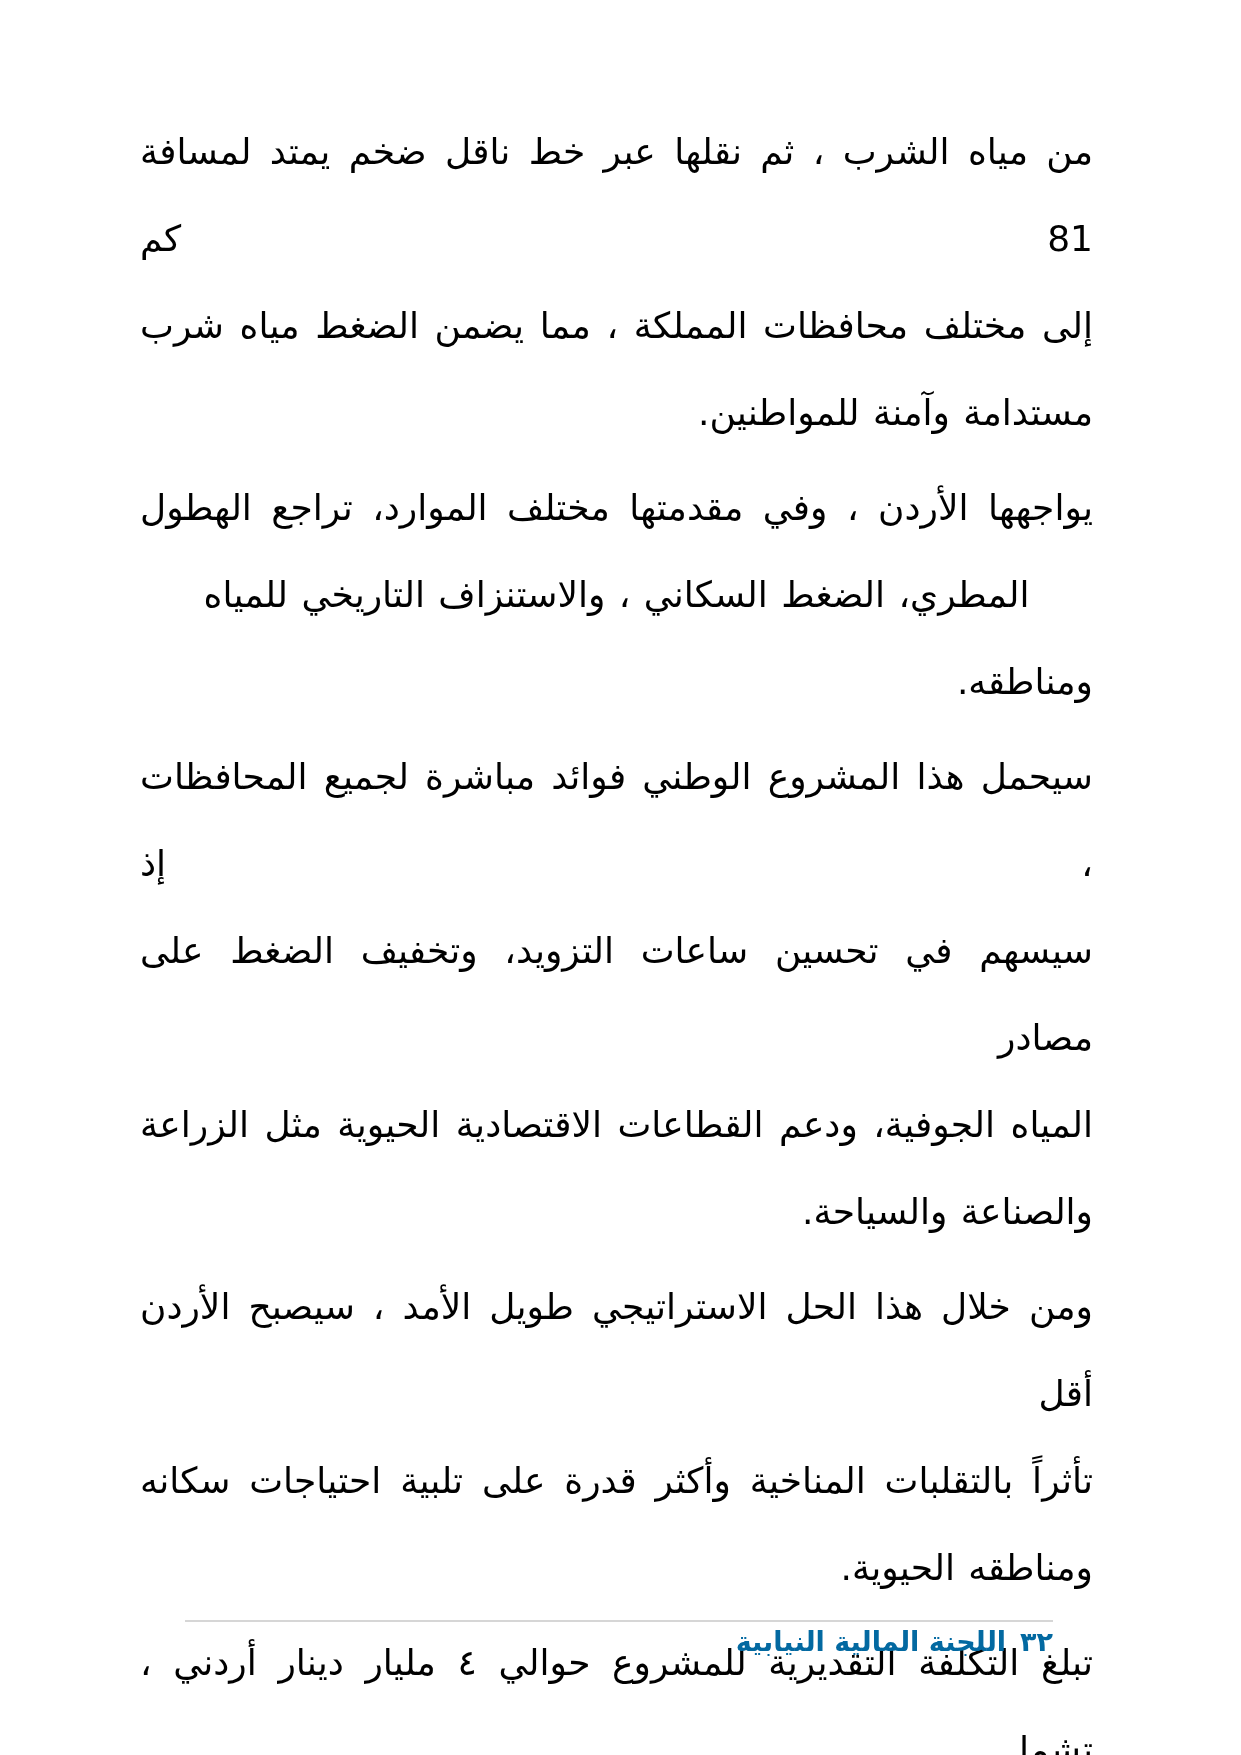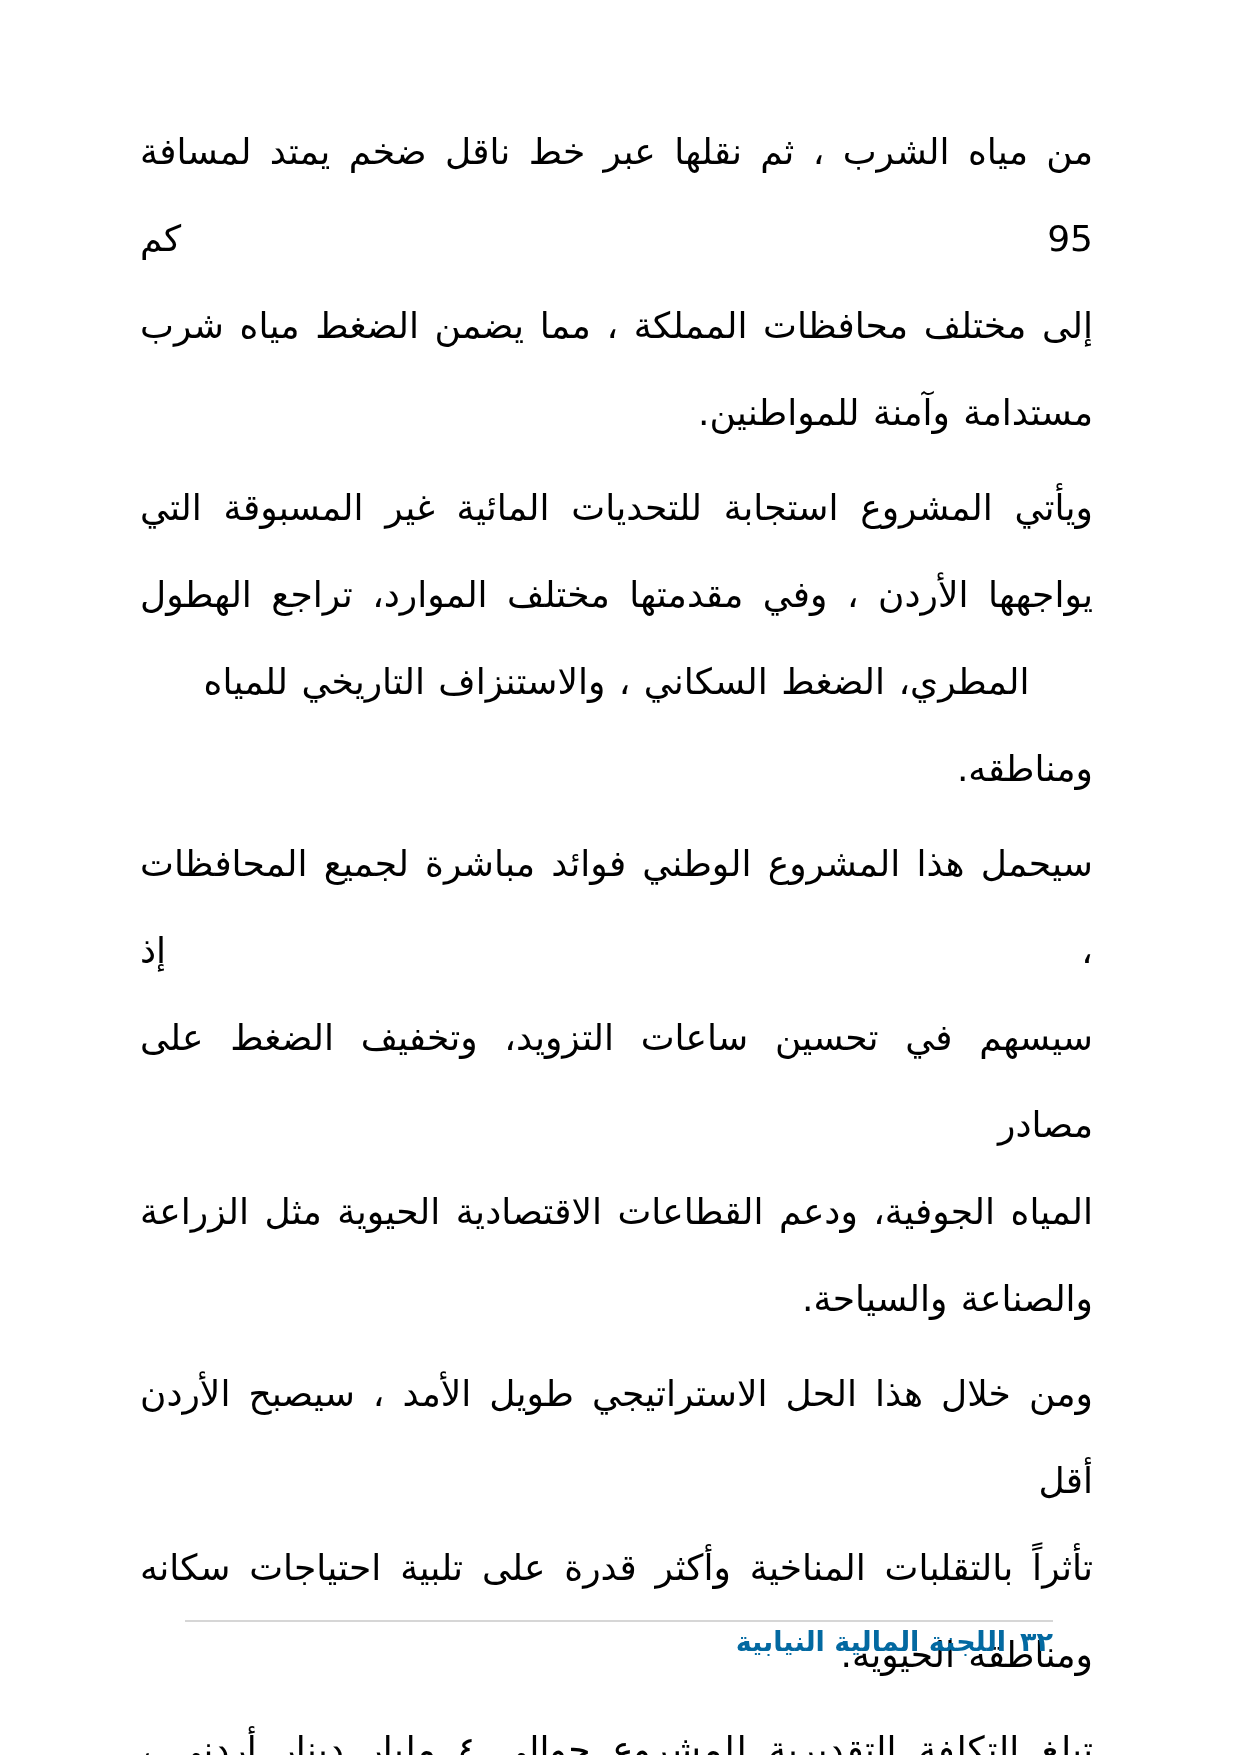--- a/index.html
+++ b/index.html
@@ -57,26 +57,25 @@
     letter-spacing: 4px;
   }
 </style>
 </head>
 <body>
 
 <div class="page">
 
   <main class="body-text" id="body-text">
       <div class="paragraph">
-        <div class="text-line">من مياه الشرب ، ثم نقلها عبر خط ناقل ضخم يمتد لمسافة 95 كم</div>
+        <div class="text-line">من مياه الشرب ، ثم نقلها عبر خط ناقل ضخم يمتد لمسافة 81 كم</div>
         <div class="text-line">إلى مختلف محافظات المملكة ، مما يضمن الضغط مياه شرب</div>
         <div class="text-line para-end">مستدامة وآمنة للمواطنين.</div>
       </div>
       <div class="paragraph">
-        <div class="text-line">ويأتي المشروع استجابة للتحديات المائية غير المسبوقة التي</div>
         <div class="text-line">يواجهها الأردن ، وفي مقدمتها مختلف الموارد، تراجع الهطول</div>
         <div class="text-line para-end">المطري، الضغط السكاني ، والاستنزاف التاريخي للمياه ومناطقه.</div>
       </div>
       <div class="paragraph">
         <div class="text-line">سيحمل هذا المشروع الوطني فوائد مباشرة لجميع المحافظات ، إذ</div>
         <div class="text-line">سيسهم في تحسين ساعات التزويد، وتخفيف الضغط على مصادر</div>
         <div class="text-line">المياه الجوفية، ودعم القطاعات الاقتصادية الحيوية مثل الزراعة</div>
         <div class="text-line para-end">والصناعة والسياحة.</div>
       </div>
       <div class="paragraph">

